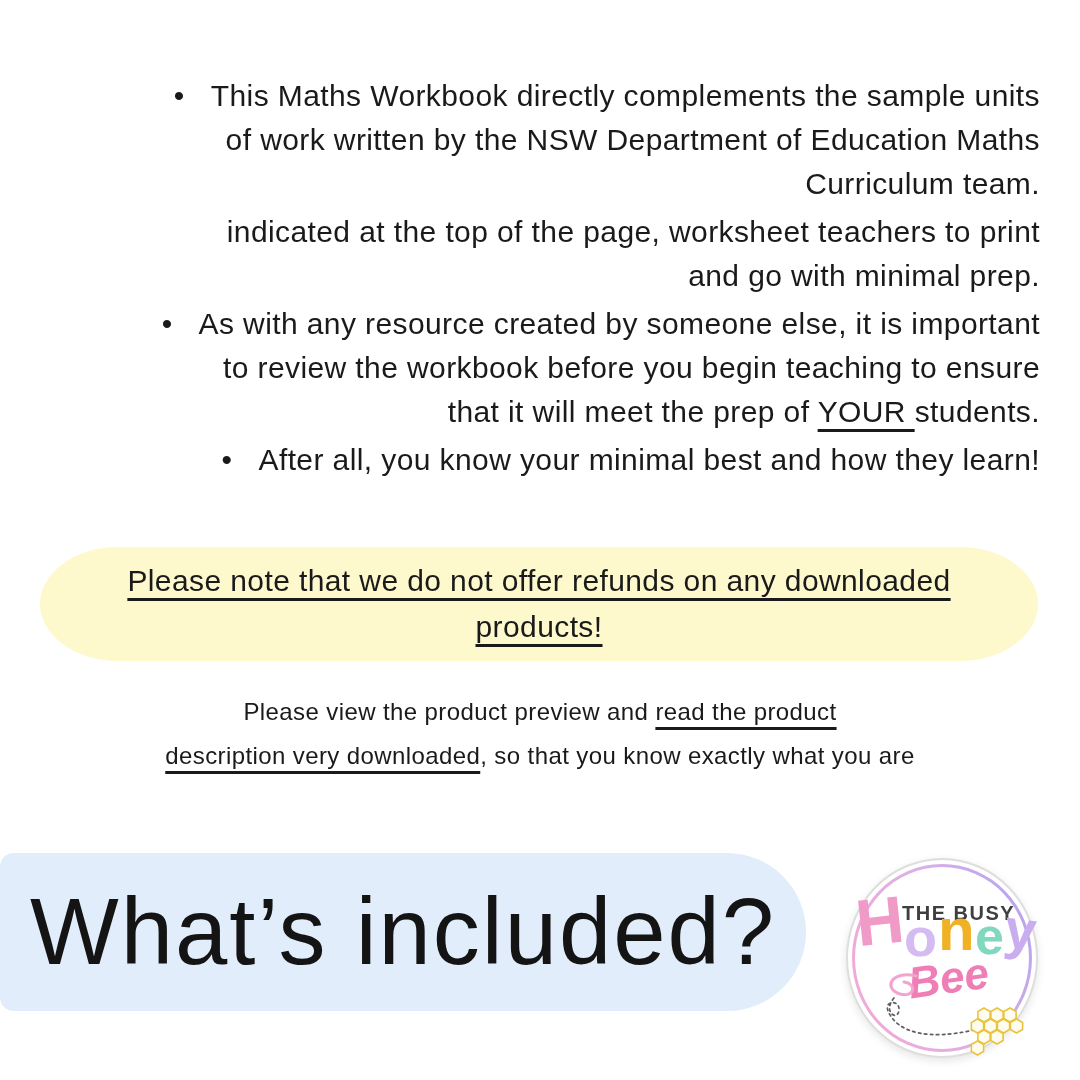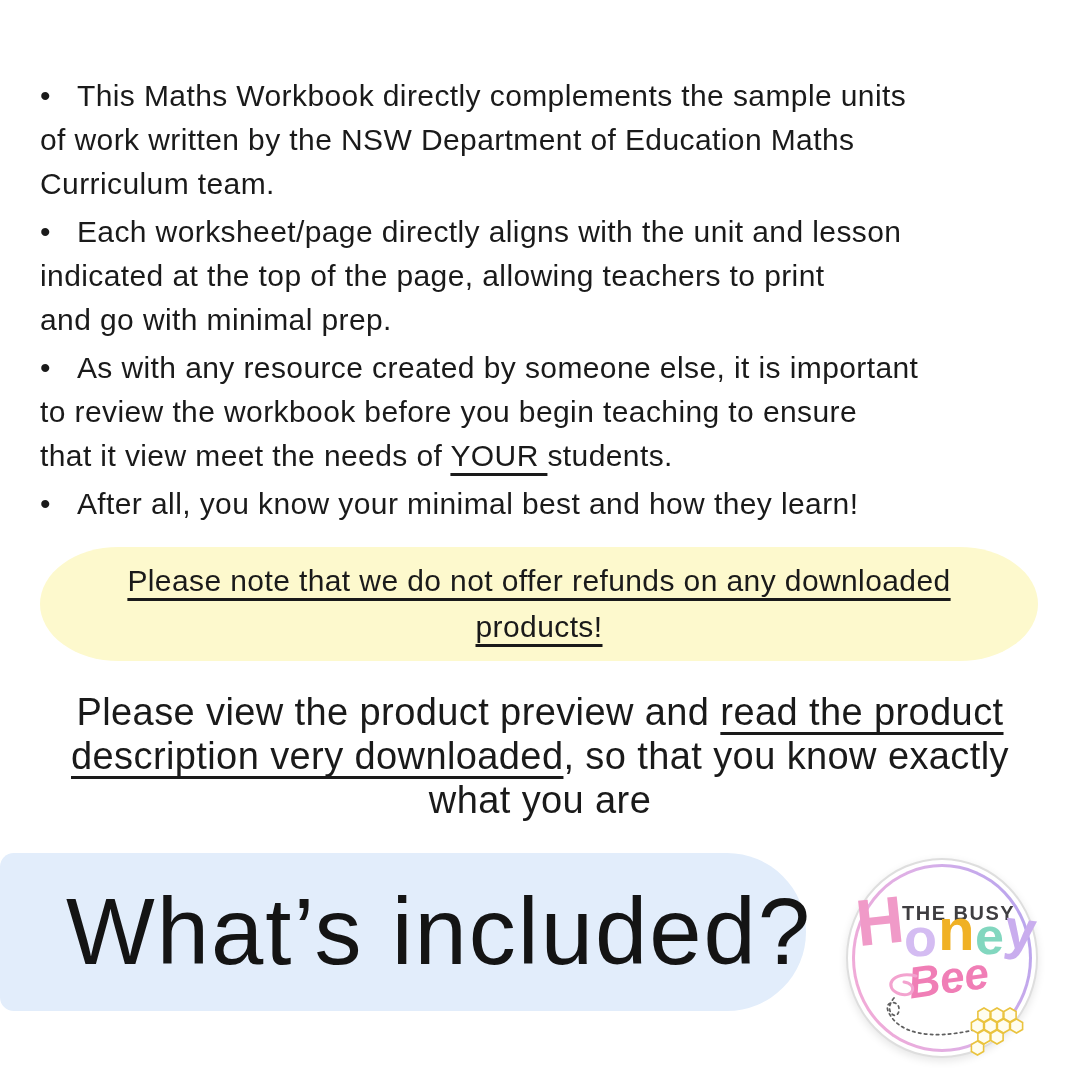--- a/index.html
+++ b/index.html
@@ -8,41 +8,41 @@
     position:relative; width:1080px; height:1080px; background:#ffffff;
     font-family:"Liberation Sans","DejaVu Sans",sans-serif; color:#1a1a1a; overflow:hidden;
   }
   .u {
     text-decoration:underline; text-decoration-thickness:3px;
     text-underline-offset:7px; text-decoration-skip-ink:none;
   }
   
   .bullets {
     position:absolute; top:74px; left:40px; width:1000px;
-    font-size:30px; line-height:44px; letter-spacing:0.4px; text-align:left;
+    font-size:30px; line-height:44px; letter-spacing:0.4px; text-align:right;
   }
   .b-item { margin-bottom:4px; }
   .marker { display:inline-block; margin-right:26px; }
   
   .note-box {
     position:absolute; top:547px; left:40px; width:998px; height:114px;
     border-radius:80px / 58px; display:flex; flex-direction:column;
     justify-content:center; align-items:center; text-align:center;
     font-size:30px; line-height:46px; letter-spacing:0.4px;
   }
   
   .para {
     position:absolute; top:690px; left:30px; width:1020px;
-    font-size:38px; line-height:44px; letter-spacing:0.4px; text-align:center;
+    font-size:24px; line-height:44px; letter-spacing:0.4px; text-align:center;
   }
   
   .banner {
     position:absolute; top:853px; left:0; width:806px; height:158px;
     border-radius:14px 80px 80px 14px; display:flex; align-items:center;
-    padding-left:66px;
+    padding-left:30px;
   }
   .banner-title { font-size:94px; letter-spacing:2px; color:#141414; white-space:nowrap; }
   
   .logo { position:absolute; left:846px; top:858px; width:192px; height:200px; }
   .logo-circle {
     position:absolute; inset:0; border-radius:50%; background:#fff;
     border:2px solid #dedede; box-shadow:0 3px 8px rgba(0,0,0,0.10);
   }
   .logo-ring { position:absolute; inset:6px; border-radius:50%;
     background:linear-gradient(70deg,#f6a9d3 0%,#dab0e8 55%,#b0a2ef 100%); }
@@ -72,29 +72,28 @@
 
   <div class="bullets">
 
     <div class="b-item">
       <div><span class="marker">•</span><span>This Maths Workbook directly complements the sample units</span></div>
       <div>of work written by the NSW Department of Education Maths</div>
       <div>Curriculum team.</div>
     </div>
 
     <div class="b-item">
-      <div><span class="marker">•</span><span>Each worksheet/page directly aligns with the unit and lesson</span></div>
-      <div>indicated at the top of the page, allowing teachers to print</div>
+      <div>indicated at the top of the page, worksheet teachers to print</div>
       <div>and go with minimal prep.</div>
     </div>
 
     <div class="b-item">
       <div><span class="marker">•</span><span>As with any resource created by someone else, it is important</span></div>
       <div>to review the workbook before you begin teaching to ensure</div>
-      <div><span>that it view meet the needs of </span><span class="u">YOUR </span><span>students.</span></div>
+      <div><span>that it will meet the prep of </span><span class="u">YOUR </span><span>students.</span></div>
     </div>
 
     <div class="b-item">
       <div><span class="marker">•</span><span>After all, you know your minimal best and how they learn!</span></div>
     </div>
 
   </div>
 
   <div class="note-box" style="background: rgb(253, 249, 205);">
     <div><span class="u">Please note that we do not offer refunds on any downloaded</span></div>

